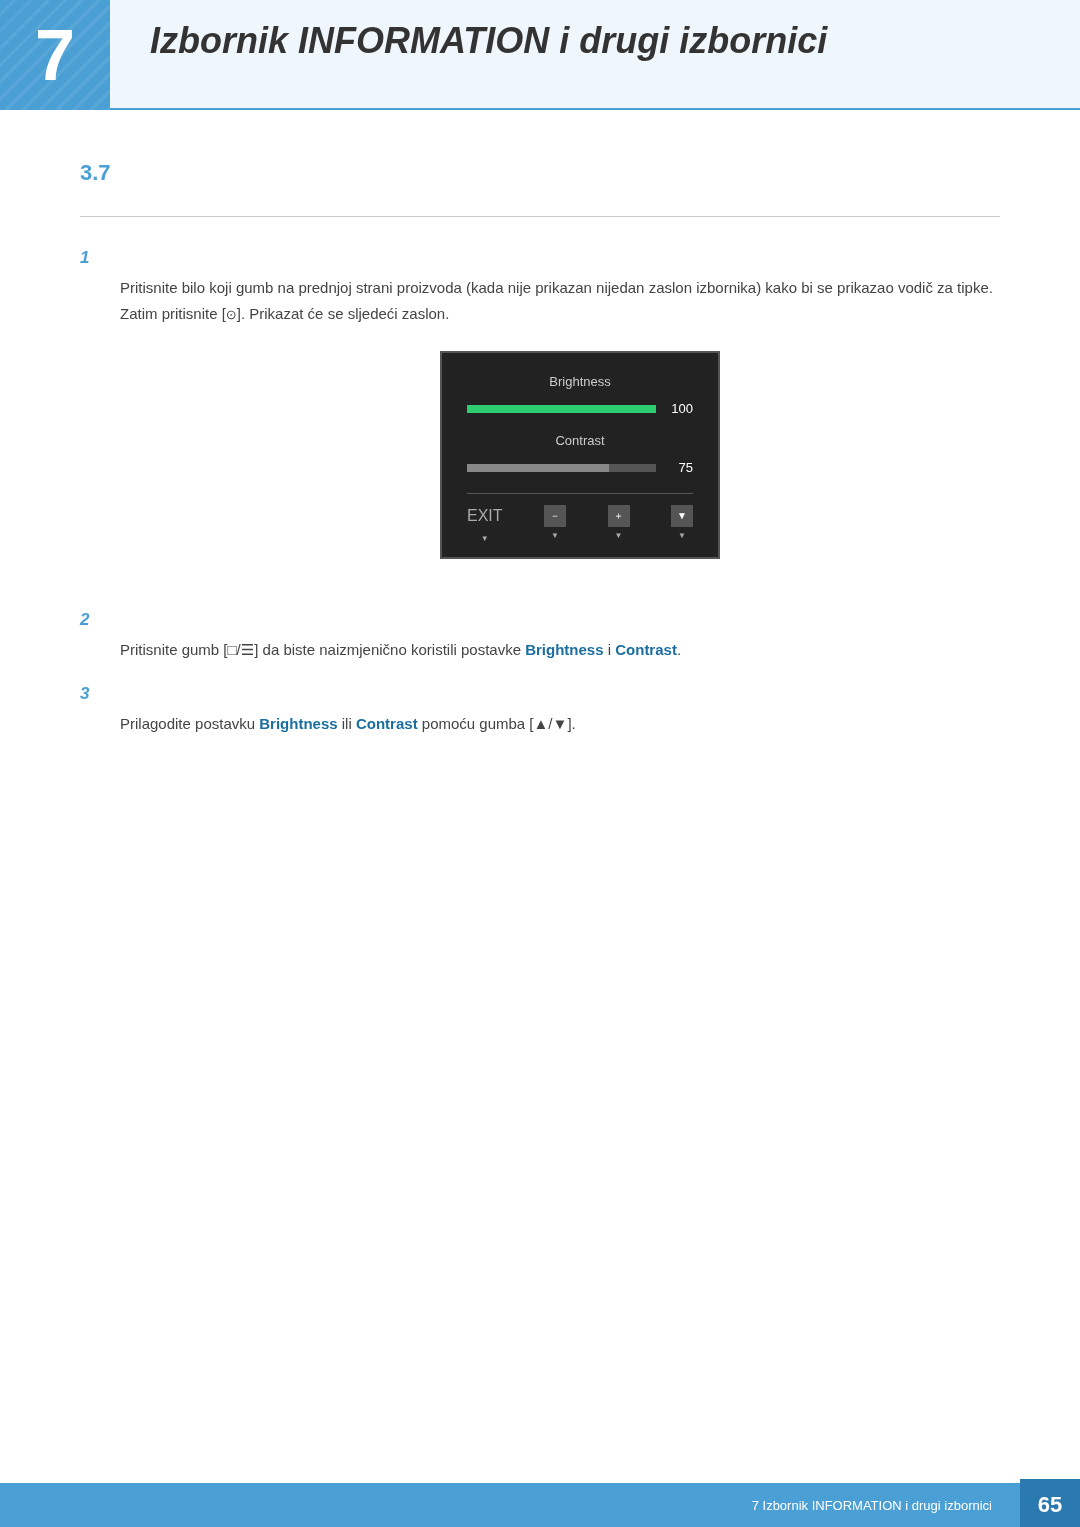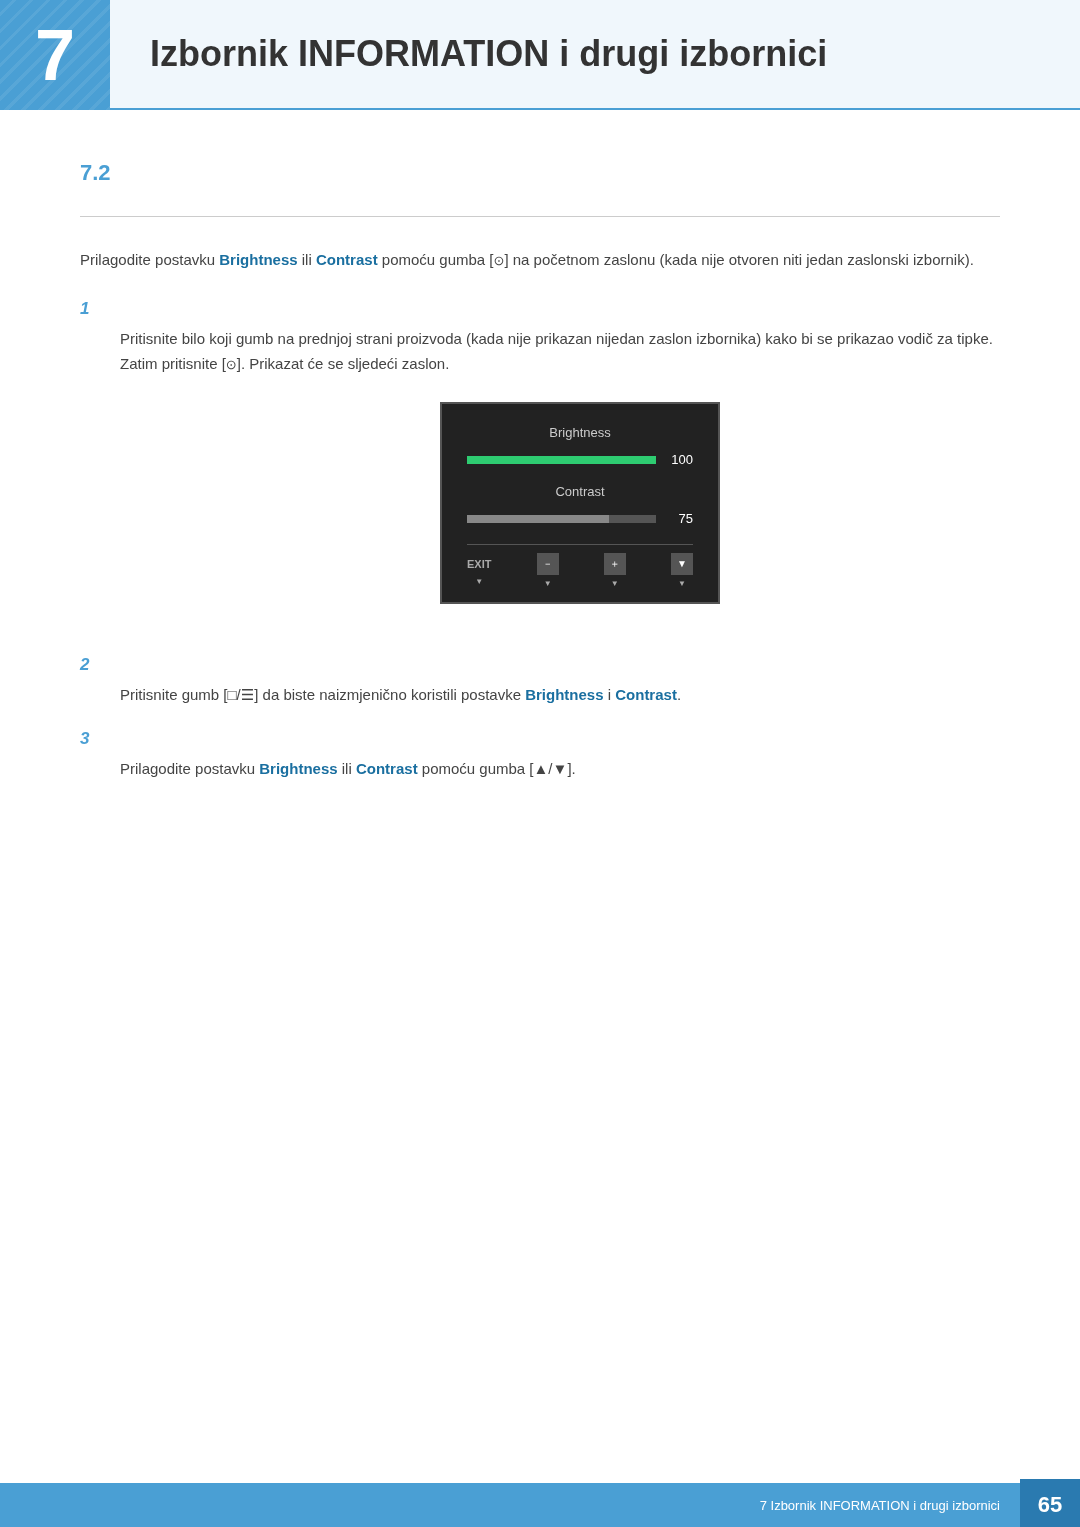--- a/index.html
+++ b/index.html
@@ -49,23 +49,23 @@
       font-weight: bold;
       color: #ffffff;
       z-index: 1;
       line-height: 1;
     }
 
     .chapter-title-box {
       background: #f0f7fc;
       flex: 1;
       display: flex;
-      align-items: center;
       padding: 20px 40px;
       border-bottom: 2px solid #4a9fd4;
+      font-style: italic;
     }
 
     .chapter-title {
       font-size: 36px;
       font-weight: bold;
       color: #333333;
     }
 
     
     .content {
@@ -201,23 +201,22 @@
     .osd-footer {
       display: flex;
       align-items: center;
       justify-content: space-between;
       margin-top: 14px;
       padding-top: 8px;
       border-top: 1px solid #555555;
     }
 
     .osd-exit-label {
-      font-size: 11px;
+      font-size: 16px;
       color: #aaaaaa;
-      font-weight: bold;
     }
 
     .osd-btn {
       width: 22px;
       height: 22px;
       background: #555555;
       display: flex;
       align-items: center;
       justify-content: center;
       font-size: 10px;
@@ -248,20 +247,21 @@
       position: absolute;
       bottom: 0;
       left: 0;
       right: 0;
       background: #4a9fd4;
       height: 44px;
       display: flex;
       align-items: center;
       justify-content: flex-end;
       padding-right: 0;
+      gap: 8px;
     }
 
     .footer-text {
       color: #ffffff;
       font-size: 13px;
       padding-right: 20px;
     }
 
     .footer-page-number {
       background: #2a7ab0;
@@ -288,28 +288,25 @@
     <span class="chapter-number">7</span>
   </div>
   <div class="chapter-title-box">
     <h1 class="chapter-title">Izbornik INFORMATION i drugi izbornici</h1>
   </div>
 </div>
 
 <div class="content">
 
   <div class="section-heading">
-    <div class="section-number">7.2</div>
+    <div class="section-number">3.7</div>
   </div>
 
   <hr class="section-divider">
 
-  <p class="body-text">
-    Prilagodite postavku <span class="highlight-blue bold-text">Brightness</span> ili <span class="highlight-blue bold-text">Contrast</span> pomoću gumba [<span class="inline-icon">⊙</span>] na početnom zaslonu (kada nije otvoren niti jedan zaslonski izbornik).
-  </p>
 
   <ol class="steps-list">
 
     <li class="step-item">
       <span class="step-number">1</span>
       <div class="step-text">
         Pritisnite bilo koji gumb na prednjoj strani proizvoda (kada nije prikazan nijedan zaslon izbornika) kako bi se prikazao vodič za tipke. Zatim pritisnite [<span class="inline-icon">⊙</span>]. Prikazat će se sljedeći zaslon.
 
         
         <div class="osd-container">

